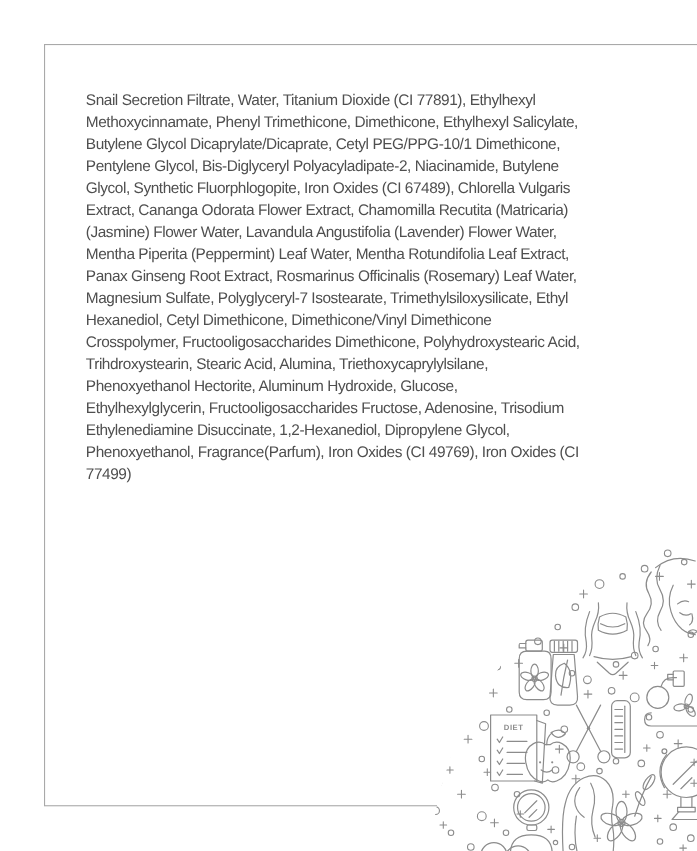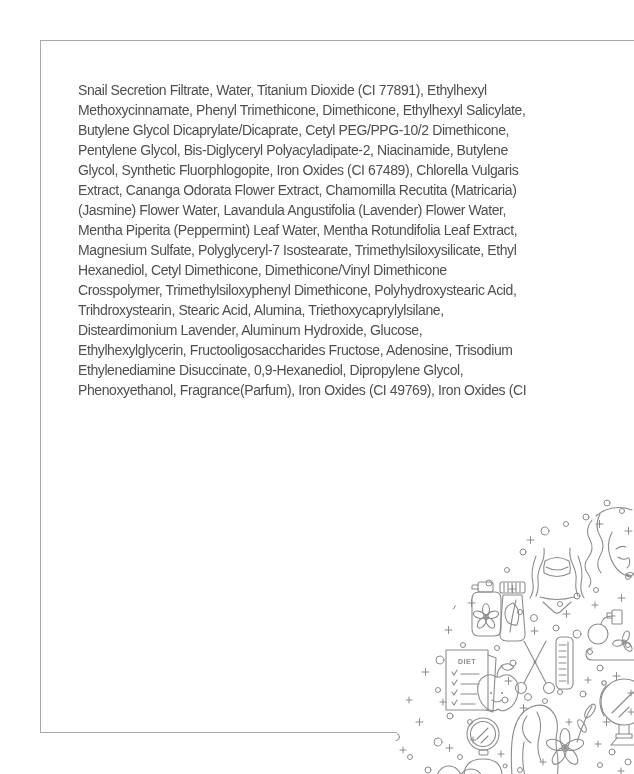--- a/index.html
+++ b/index.html
@@ -52,34 +52,36 @@
 </style>
 </head>
 <body>
 
 <div class="page">
 
   <div class="card">
     <div class="ingredients">
         <div class="ing-line">Snail Secretion Filtrate, Water, Titanium Dioxide (CI 77891), Ethylhexyl</div>
         <div class="ing-line">Methoxycinnamate, Phenyl Trimethicone, Dimethicone, Ethylhexyl Salicylate,</div>
-        <div class="ing-line">Butylene Glycol Dicaprylate/Dicaprate, Cetyl PEG/PPG-10/2 Dimethicone,</div>
+        <div class="ing-line">Butylene Glycol Dicaprylate/Dicaprate, Cetyl PEG/PPG-10/1 Dimethicone,</div>
         <div class="ing-line">Pentylene Glycol, Bis-Diglyceryl Polyacyladipate-2, Niacinamide, Butylene</div>
         <div class="ing-line">Glycol, Synthetic Fluorphlogopite, Iron Oxides (CI 67489), Chlorella Vulgaris</div>
         <div class="ing-line">Extract, Cananga Odorata Flower Extract, Chamomilla Recutita (Matricaria)</div>
         <div class="ing-line">(Jasmine) Flower Water, Lavandula Angustifolia (Lavender) Flower Water,</div>
         <div class="ing-line">Mentha Piperita (Peppermint) Leaf Water, Mentha Rotundifolia Leaf Extract,</div>
+        <div class="ing-line">Panax Ginseng Root Extract, Rosmarinus Officinalis (Rosemary) Leaf Water,</div>
         <div class="ing-line">Magnesium Sulfate, Polyglyceryl-7 Isostearate, Trimethylsiloxysilicate, Ethyl</div>
         <div class="ing-line">Hexanediol, Cetyl Dimethicone, Dimethicone/Vinyl Dimethicone</div>
-        <div class="ing-line">Crosspolymer, Trimethylsiloxyphenyl Dimethicone, Polyhydroxystearic Acid,</div>
+        <div class="ing-line">Crosspolymer, Fructooligosaccharides Dimethicone, Polyhydroxystearic Acid,</div>
         <div class="ing-line">Trihdroxystearin, Stearic Acid, Alumina, Triethoxycaprylylsilane,</div>
-        <div class="ing-line">Disteardimonium Lavender, Aluminum Hydroxide, Glucose,</div>
+        <div class="ing-line">Phenoxyethanol Hectorite, Aluminum Hydroxide, Glucose,</div>
         <div class="ing-line">Ethylhexylglycerin, Fructooligosaccharides Fructose, Adenosine, Trisodium</div>
-        <div class="ing-line">Ethylenediamine Disuccinate, 0,9-Hexanediol, Dipropylene Glycol,</div>
+        <div class="ing-line">Ethylenediamine Disuccinate, 1,2-Hexanediol, Dipropylene Glycol,</div>
         <div class="ing-line">Phenoxyethanol, Fragrance(Parfum), Iron Oxides (CI 49769), Iron Oxides (CI</div>
+        <div class="ing-line">77499)</div>
       </div>
   </div>
 
   <svg class="deco" viewBox="350 470 284 304" xmlns="http://www.w3.org/2000/svg">
     <defs>
       <clipPath id="circ">
           <circle cx="713" cy="800" r="323"></circle>
         </clipPath>
     </defs>
     <g clip-path="url(#circ)">

